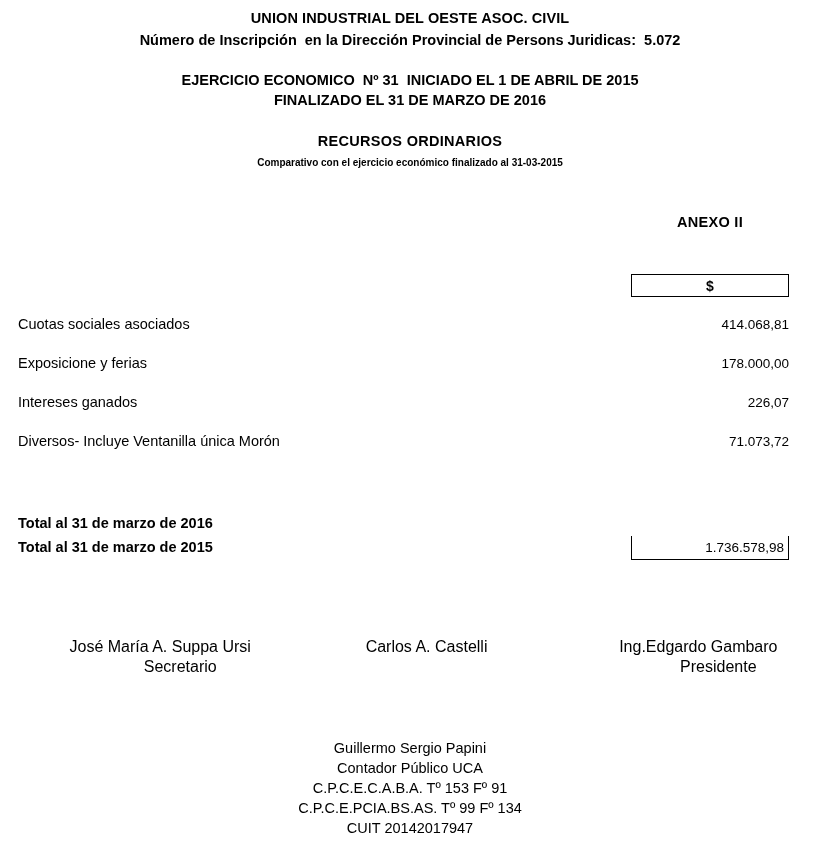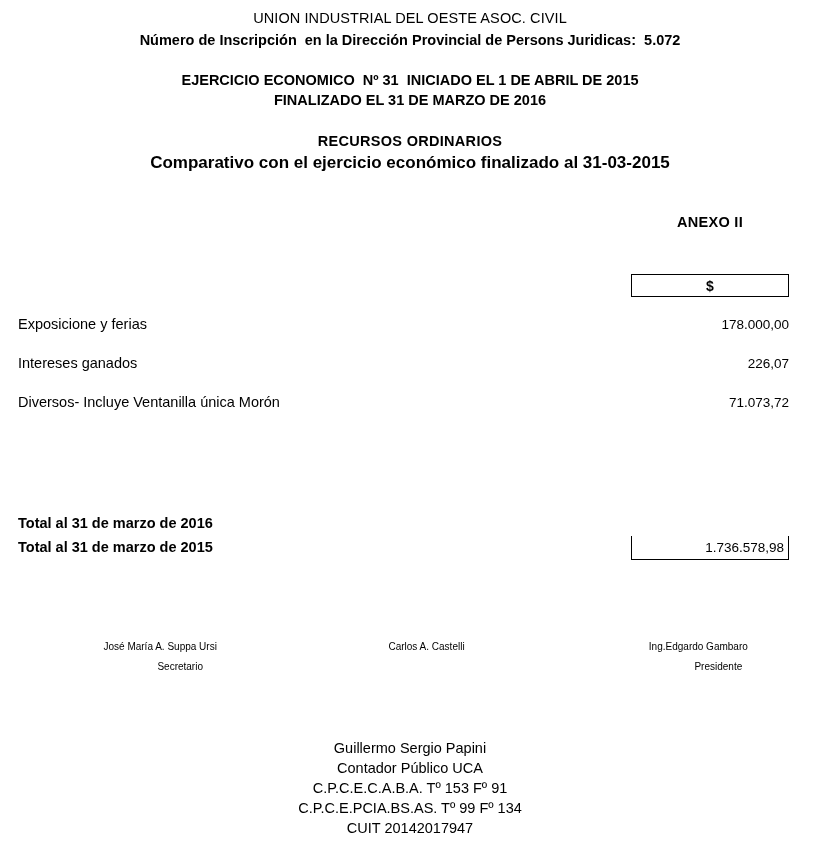--- a/index.html
+++ b/index.html
@@ -15,21 +15,21 @@
     color: #000000;
     overflow: hidden;
   }
 
   .page { position: absolute; inset: 0; }
 
   
   .header { position: absolute; left: 0; right: 0; top: 8px; text-align: center; }
   .header .org-name {
     font-size: 14.5px;
-    font-weight: normal;
+    font-weight: bold;
     letter-spacing: 0.1px;
     line-height: 20px;
   }
   .header .reg-line {
     font-size: 14.5px;
     font-weight: bold;
     line-height: 20px;
     white-space: pre;
     margin-top: 2px;
   }
@@ -43,21 +43,21 @@
   }
 
   .statement { position: absolute; left: 0; right: 0; top: 131px; text-align: center; }
   .statement .title {
     font-size: 14.5px;
     font-weight: bold;
     line-height: 20px;
     letter-spacing: 0.3px;
   }
   .statement .subtitle {
-    font-size: 17px;
+    font-size: 10px;
     font-weight: bold;
     line-height: 20px;
     margin-top: 2px;
   }
 
   
   .anexo {
     position: absolute;
     top: 214px;
     left: 631px;
@@ -138,21 +138,21 @@
   
   .signatures {
     position: absolute;
     left: 0;
     right: 0;
     top: 637px;
     display: flex;
   }
   .sig-col {
     text-align: center;
-    font-size: 10px;
+    font-size: 16px;
     line-height: 20px;
     padding-left: 44px;
   }
   .sig-col.c1 { width: 277px; }
   .sig-col.c2 { width: 253px; }
   .sig-col.c3 { width: 290px; }
   .sig-name { white-space: nowrap; }
   .sig-role { white-space: nowrap; margin-left: 40px; }
 
   
@@ -193,20 +193,24 @@
     <div class="title">RECURSOS ORDINARIOS</div>
     <div class="subtitle">Comparativo con el ejercicio económico finalizado al 31-03-2015</div>
   </div>
 
   <div class="anexo">ANEXO II</div>
 
   <div class="currency-box">$</div>
 
   <div class="items">
 
+    <div class="item-row">
+      <div class="item-label">Cuotas sociales asociados</div>
+      <div class="item-value">414.068,81</div>
+    </div>
 
 
     <div class="item-row">
       <div class="item-label">Exposicione y ferias</div>
       <div class="item-value">178.000,00</div>
     </div>
 
     <div class="item-row">
       <div class="item-label">Intereses ganados</div>
       <div class="item-value">226,07</div>

